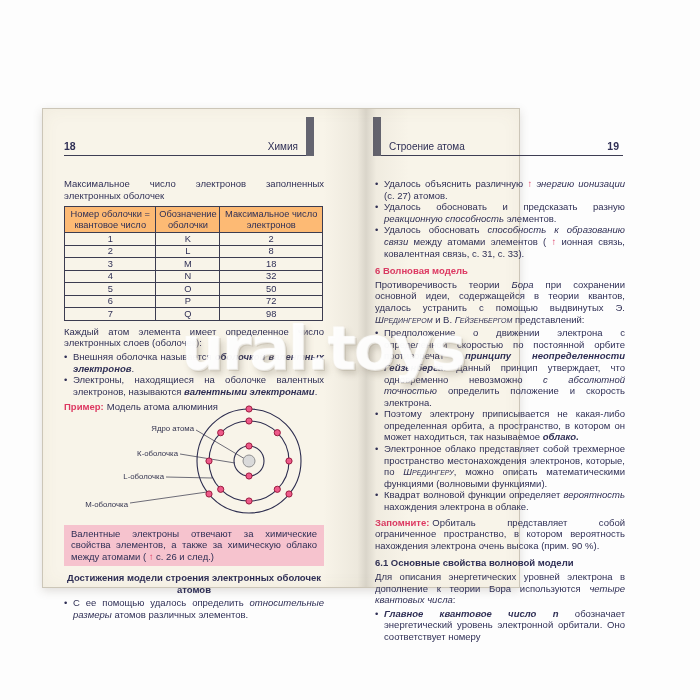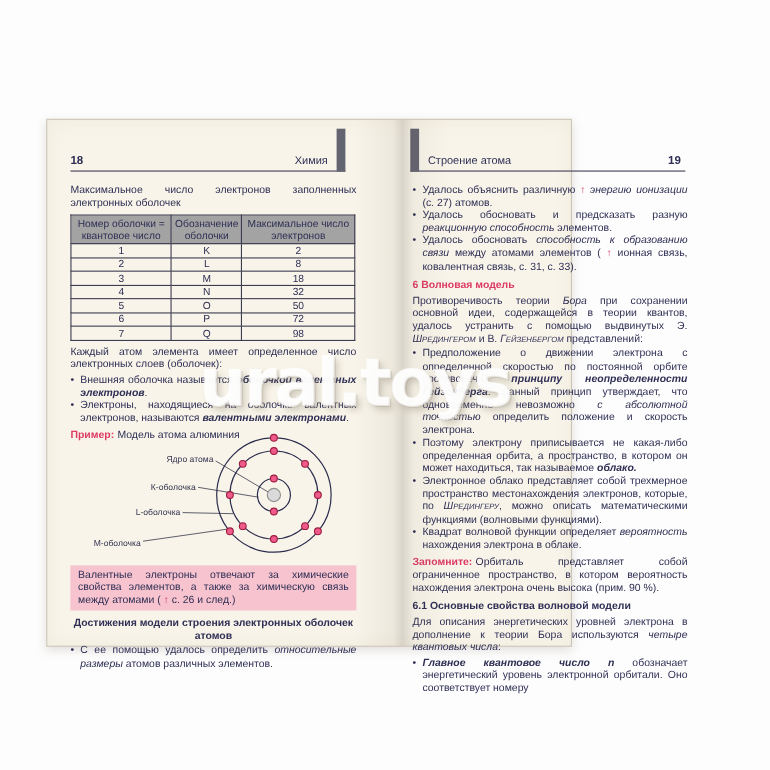--- a/index.html
+++ b/index.html
@@ -26,38 +26,38 @@
   .pg-num { font-weight:bold; font-size:10.5px; }
   .pg-title { font-size:10px; }
   .page-left  .pg-title { margin-left:auto; margin-right:16px; }
   .page-right .pg-title { margin-left:16px; }
   .page-right .pg-num { margin-left:auto; margin-right:4px; }
   .hdr-bar { position:absolute; top:0; bottom:-1px; width:8px; background:#646470; }
   .page-left  .hdr-bar { right:0; }
   .page-right .hdr-bar { left:0; }
 
   
-  .content { position:absolute; top:58px; font-size:9.5px; line-height:11.6px; text-align:justify; }
+  .content { position:absolute; top:69px; font-size:9.5px; line-height:11.6px; text-align:justify; }
   .page-left  .content { left:21px; width:260px; }
   .page-right .content { left:10px; width:250px; }
   .i  { font-style:italic; }
   .bi { font-weight:bold; font-style:italic; }
   .r  { color:#dd3962; }
   .rb { color:#dd3962; font-weight:bold; margin-right:3px; }
   .sc { font-variant:small-caps; font-style:italic; }
   .h-bold { font-weight:bold; text-align:center; }
   .bullet-row { display:flex; }
   .bm { width:9px; flex:none; }
   .bt { flex:1; text-align:justify; }
 
   
   .el-table { border-collapse:collapse; width:259px; margin:5px 0 5px 0;
               font-size:9.3px; line-height:10.6px; }
   .el-table th, .el-table td { border:1px solid #3c3c50; text-align:center; vertical-align:middle; }
-  .el-table th { background:#a3a3a3; font-weight:normal; padding:2px 1px; }
+  .el-table th { background:#fdba74; font-weight:normal; padding:2px 1px; }
   .el-table td { height:12.5px; padding:0 2px; }
   .col-a { width:92px; } .col-b { width:64px;margin-top:20px; } .col-c { width:103px; }
   .example-line { margin-top:4px; text-align:left; }
   .diagram { position:relative; margin:-14px 0 2px 0; height:124px; }
   .pinkbox { background:#f6c3ce; padding:3px 7px 4px 7px; line-height:11.3px; margin:2px 0 6px 0; }
   .ach-head { margin-bottom:2px; }
 
   
   .sect-head { color:#dd3962; font-weight:bold; margin:6px 0 2px 0; text-align:left; }
   .sub-head  { font-weight:bold; margin:6px 0 2px 0; text-align:left; }
@@ -183,21 +183,21 @@
                 <circle cx="225" cy="95" r="3.1"></circle>
             </g>
 
             <text x="130" y="32" text-anchor="end">Ядро атома</text>
             <text x="114" y="57" text-anchor="end">К-оболочка</text>
             <text x="100" y="80" text-anchor="end">L-оболочка</text>
             <text x="64" y="108" text-anchor="end">М-оболочка</text>
           </svg>
         </div>
 
-        <div class="pinkbox"><span>Валентные электроны отвечают за химические свойства элементов, а также за химическую связь между атомами (</span><span class="r"> ↑ </span><span>с. 26 и след.)</span></div>
+        <div class="pinkbox"><span>Валентные электроны отвечают за химические свойства элементов, а также за химическую облако между атомами (</span><span class="r"> ↑ </span><span>с. 26 и след.)</span></div>
 
         <p class="h-bold ach-head">Достижения модели строения электронных оболочек атомов</p>
         <div class="bullet-row">
           <span class="bm">•</span>
           <p class="bt"><span>С ее помощью удалось определить </span><span class="i">относительные размеры</span><span> атомов различных элементов.</span></p>
         </div>
       </div>
     </div>
 
     <div class="page page-right">

